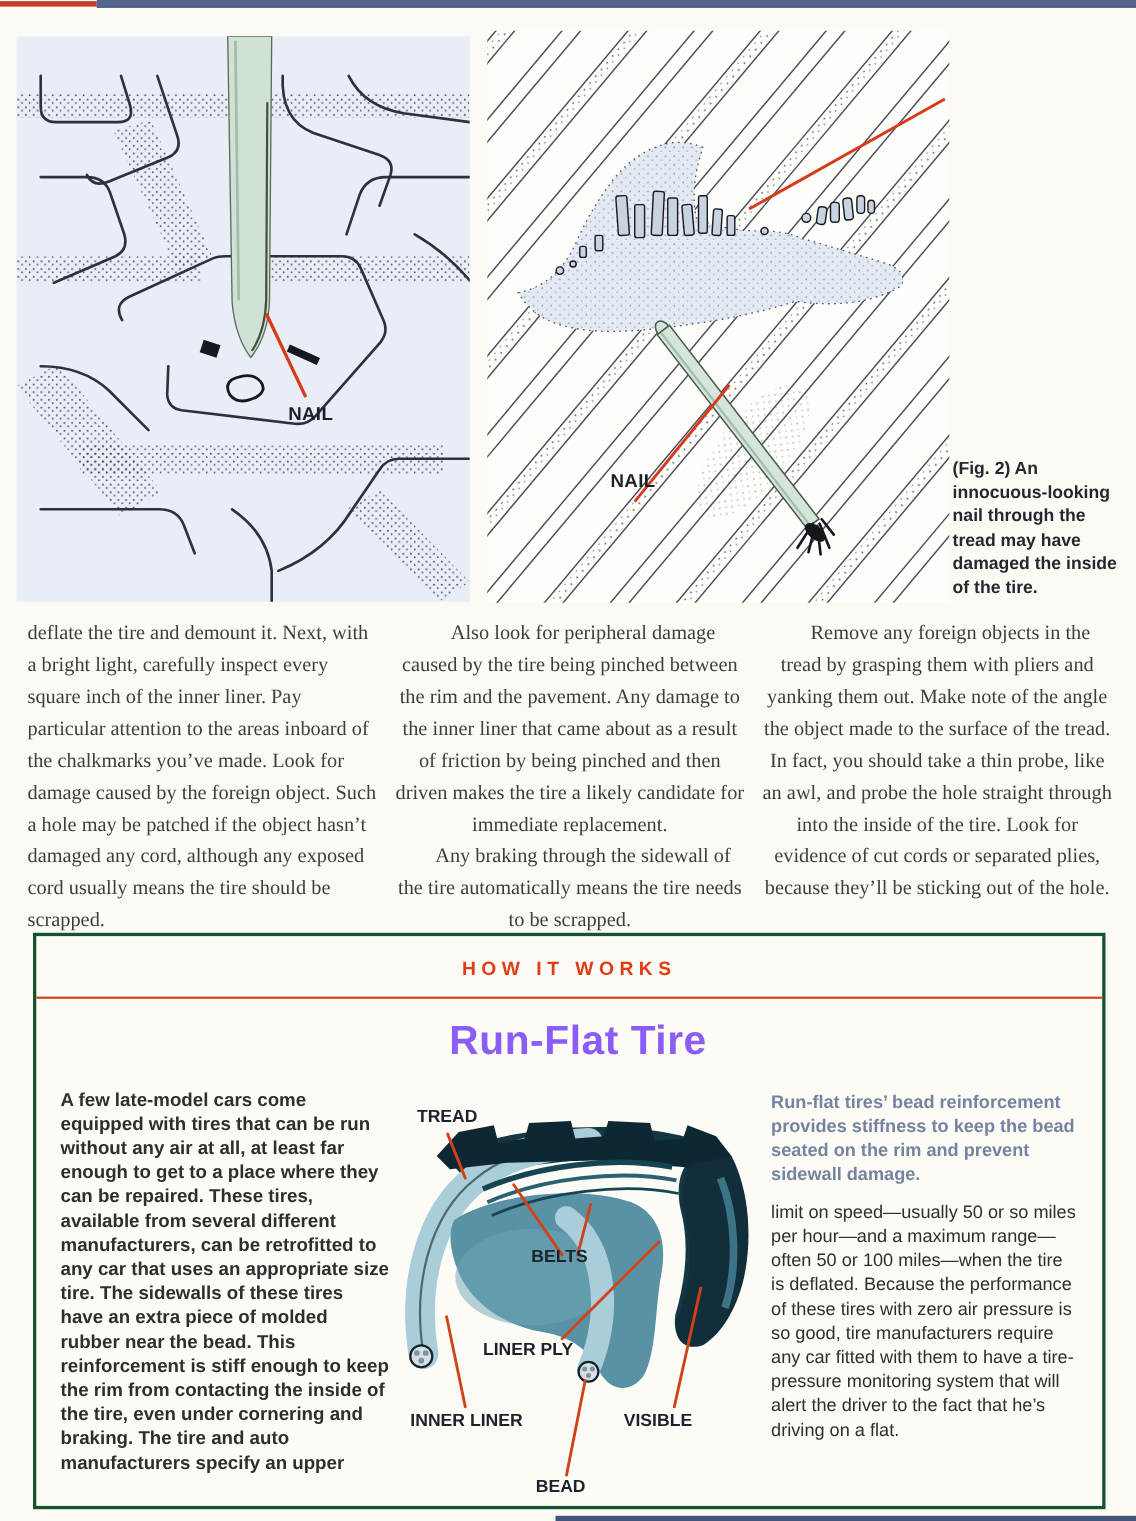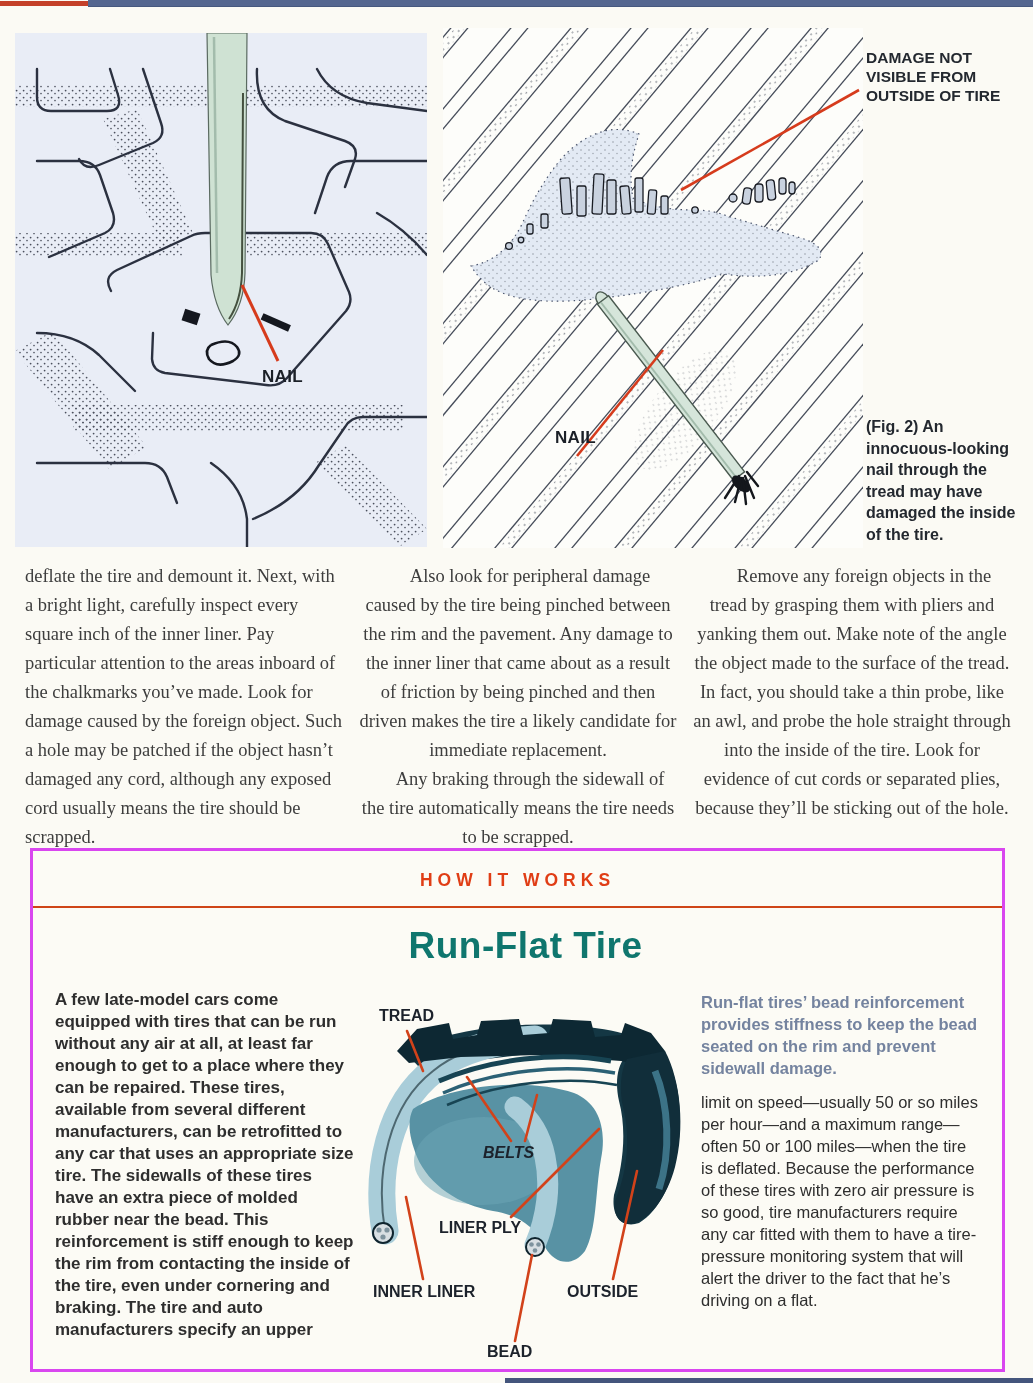--- a/index.html
+++ b/index.html
@@ -16,26 +16,26 @@
   .damage-label{position:absolute;left:866px;top:48px;width:150px;font-weight:bold;
                 font-size:15.5px;line-height:19px;color:#23282f;}
   .fig2-caption{position:absolute;left:866px;top:416px;width:150px;font-weight:bold;
                 font-size:16px;line-height:21.5px;color:#23282f;}
   
   .cols{position:absolute;left:25px;top:562px;width:986px;display:flex;gap:16px;}
   .col{width:318px;}
   .col p{margin:0;font-family:"Liberation Serif",serif;font-size:18.5px;line-height:29px;color:#3d3d3d;}
   .col p.indent{text-indent:24px;text-align:center;}
   
-  .hiw{position:absolute;left:30px;top:848px;width:975px;height:524px;border:3px solid #d946ef;
+  .hiw{position:absolute;left:30px;top:848px;width:975px;height:524px;border:3px solid #14532d;
        background:#fcfbf5;box-sizing:border-box;}
   .hiw-kicker{text-align:center;margin-top:19px;font-size:17.5px;font-weight:bold;
               letter-spacing:5px;color:#e03d15;}
   .hiw-rule{height:2px;background:#cf4517;margin-top:15px;}
-  .hiw-title{text-align:center;font-size:37px;font-weight:bold;color:#0f766e;margin:17px 0 0 16px;
+  .hiw-title{text-align:center;font-size:37px;font-weight:bold;color:#8b5cf6;margin:17px 0 0 16px;
              letter-spacing:.5px;}
   .hiw-cols{position:relative;margin-top:22px;padding:0 22px;display:flex;}
   .hiw-left{width:300px;font-size:17px;font-weight:bold;line-height:22px;color:#2e2e2e;}
   .hiw-diagram{position:relative;width:330px;height:395px;margin:0 4px;flex:none;}
   .hiw-right{flex:1;padding-left:8px;}
   .hiw-caption{margin:2px 0 12px 0;font-size:16.5px;font-weight:bold;line-height:22px;color:#74839f;}
   .hiw-text{margin:0;font-size:16.5px;font-weight:normal;line-height:22px;color:#2e2e2e;}
   .diag-label{position:absolute;font-weight:bold;font-size:16px;color:#1c222b;white-space:nowrap;}
   .bottombar{position:absolute;left:505px;right:0;bottom:0;height:5px;background:#44557c;}
   svg{display:block;}
@@ -183,21 +183,20 @@
           <line x1="302" y1="448" x2="311" y2="470"></line>
           <line x1="304" y1="444" x2="315" y2="458"></line>
         </g>
       </g>
       <line x1="238" y1="162" x2="416" y2="62" stroke="#d63b1c" stroke-width="2.6"></line>
       <line x1="134" y1="428" x2="220" y2="322" stroke="#d63b1c" stroke-width="2.6"></line>
     </svg>
     <div class="fig-label" style="left:112px;top:400px;">NAIL</div>
   </div>
 
-  <div class="damage-label">DAMAGE NOT VISIBLE FROM OUTSIDE OF TIRE</div>
   <div class="fig2-caption">(Fig. 2) An innocuous-looking nail through the tread may have damaged the inside of the tire.</div>
 
   <div class="cols">
     <div class="col">
       <p>deflate the tire and demount it. Next, with a bright light, carefully inspect every square inch of the inner liner. Pay particular attention to the areas inboard of the chalkmarks you’ve made. Look for damage caused by the foreign object. Such a hole may be patched if the object hasn’t damaged any cord, although any exposed cord usually means the tire should be scrapped.</p>
     </div>
     <div class="col">
       <p class="indent">Also look for peripheral damage caused by the tire being pinched between the rim and the pavement. Any damage to the inner liner that came about as a result of friction by being pinched and then driven makes the tire a likely candidate for immediate replacement.</p>
       <p class="indent">Any braking through the sidewall of the tire automatically means the tire needs to be scrapped.</p>
     </div>
@@ -248,24 +247,24 @@
             <line x1="48" y1="42" x2="64" y2="82"></line>
             <line x1="152" y1="152" x2="108" y2="88"></line>
             <line x1="166" y1="152" x2="178" y2="106"></line>
             <line x1="152" y1="228" x2="240" y2="140"></line>
             <line x1="64" y1="290" x2="47" y2="208"></line>
             <line x1="254" y1="290" x2="278" y2="182"></line>
             <line x1="156" y1="352" x2="173" y2="266"></line>
           </g>
         </svg>
         <div class="diag-label" style="left:20px;top:18px;text-align:right;">TREAD</div>
-        <div class="diag-label" style="left:124px;top:155px;font-style:italic;">BELTS</div>
+        <div class="diag-label" style="left:124px;top:145px;">BELTS</div>
         <div class="diag-label" style="left:80px;top:230px;">LINER PLY</div>
         <div class="diag-label" style="left:14px;top:294px;">INNER LINER</div>
-        <div class="diag-label" style="left:208px;top:294px;">OUTSIDE</div>
+        <div class="diag-label" style="left:208px;top:294px;">VISIBLE</div>
         <div class="diag-label" style="left:128px;top:354px;">BEAD</div>
       </div>
 
       <div class="hiw-right">
         <p class="hiw-caption">Run-flat tires’ bead reinforcement provides stiffness to keep the bead seated on the rim and prevent sidewall damage.</p>
         <p class="hiw-text">limit on speed—usually 50 or so miles per hour—and a maximum range—often 50 or 100 miles—when the tire is deflated. Because the performance of these tires with zero air pressure is so good, tire manufacturers require any car fitted with them to have a tire-pressure monitoring system that will alert the driver to the fact that he’s driving on a flat.</p>
       </div>
 
     </div>
   </div>

